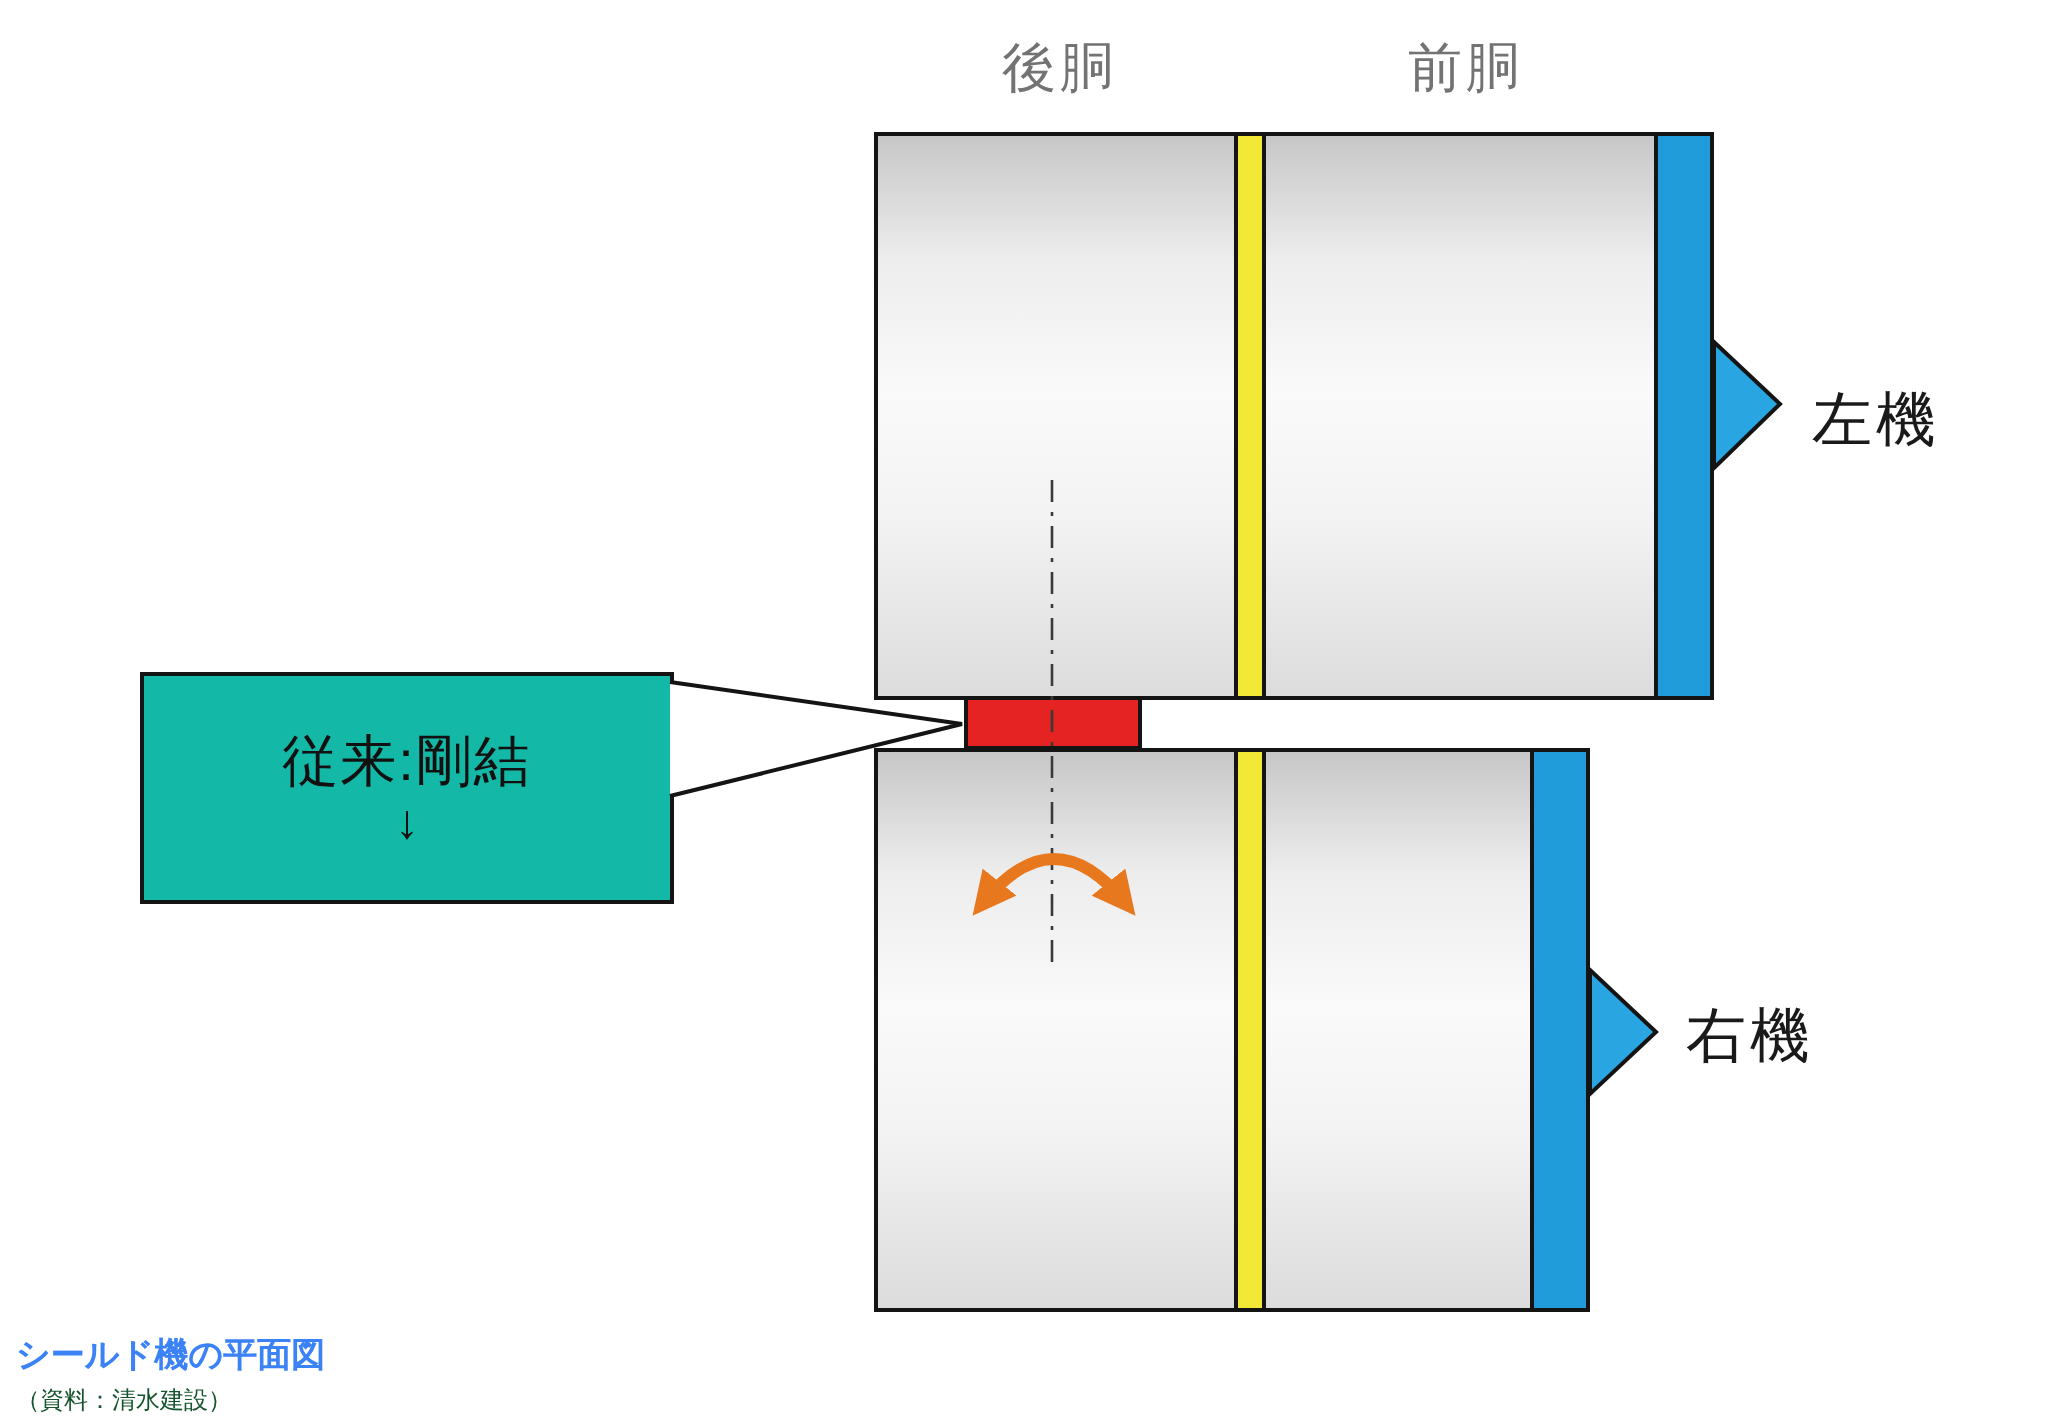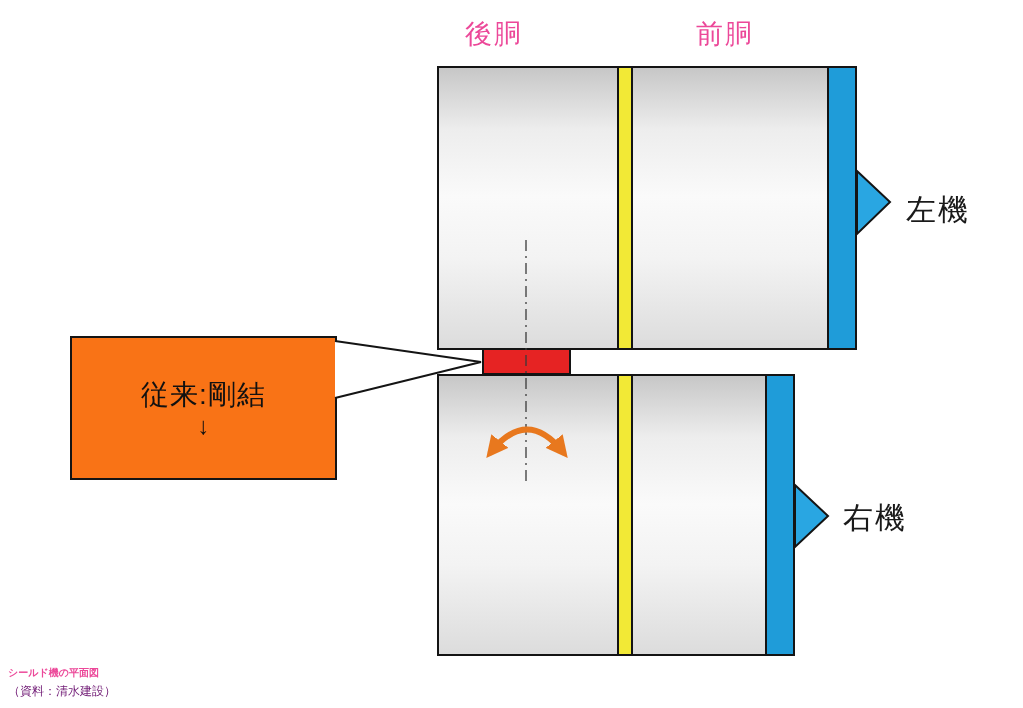--- a/index.html
+++ b/index.html
@@ -46,70 +46,71 @@
     width: 89px; height: 27px;
     background: #e62323;
     border: 2px solid #141414;
     z-index: 3;
   }
 
   
   .hdr-label {
     position: absolute;
     width: 130px;
+    text-align: center;
     font-size: 27px;
     letter-spacing: 2px;
-    color: #ec4899;
+    color: #737373;
   }
   .side-label {
     position: absolute;
     font-size: 30px;
     letter-spacing: 2px;
     color: #1a1a1a;
   }
 
   
   .callout-box {
     position: absolute;
     left: 70px; top: 336px;
-    width: 267px; height: 144px;
-    background: #f97316;
+    width: 267px; height: 116px;
+    background: #14b8a6;
     border: 2px solid #141414;
     display: flex;
     flex-direction: column;
     align-items: center;
     justify-content: center;
     gap: 2px;
     z-index: 4;
     text-align: center;
   }
   .callout-line { font-size: 28px; letter-spacing: 1px; line-height: 1.2; }
   .callout-arrow { font-size: 24px; line-height: 1; }
 
   
   .caption { position: absolute; left: 8px; top: 666px; }
-  .caption-title { font-size: 10px; font-weight: bold; color: #ec4899; }
-  .caption-source { font-size: 12px; color: #701a75; margin-top: 3px; }
+  .caption-title { font-size: 17px; font-weight: bold; color: #3b82f6; }
+  .caption-source { font-size: 12px; color: #14532d; margin-top: 3px; }
 
   
   .overlay {
     position: absolute;
     left: 0; top: 0;
     width: 1023px; height: 708px;
     pointer-events: none;
     z-index: 5;
   }
 </style>
 </head>
 <body>
 
 <div class="stage">
 
   <div class="hdr-label" style="left:465px; top:16px;">後胴</div>
-  <div class="hdr-label" style="left:696px; top:16px;">前胴</div>
+  <div class="hdr-label" style="left:668px; top:16px;">前胴</div>
 
   <div class="machine machine-upper">
     <div class="strip-yellow"></div>
     <div class="strip-blue"></div>
   </div>
 
   <div class="machine machine-lower">
     <div class="strip-yellow"></div>
     <div class="strip-blue"></div>
   </div>

